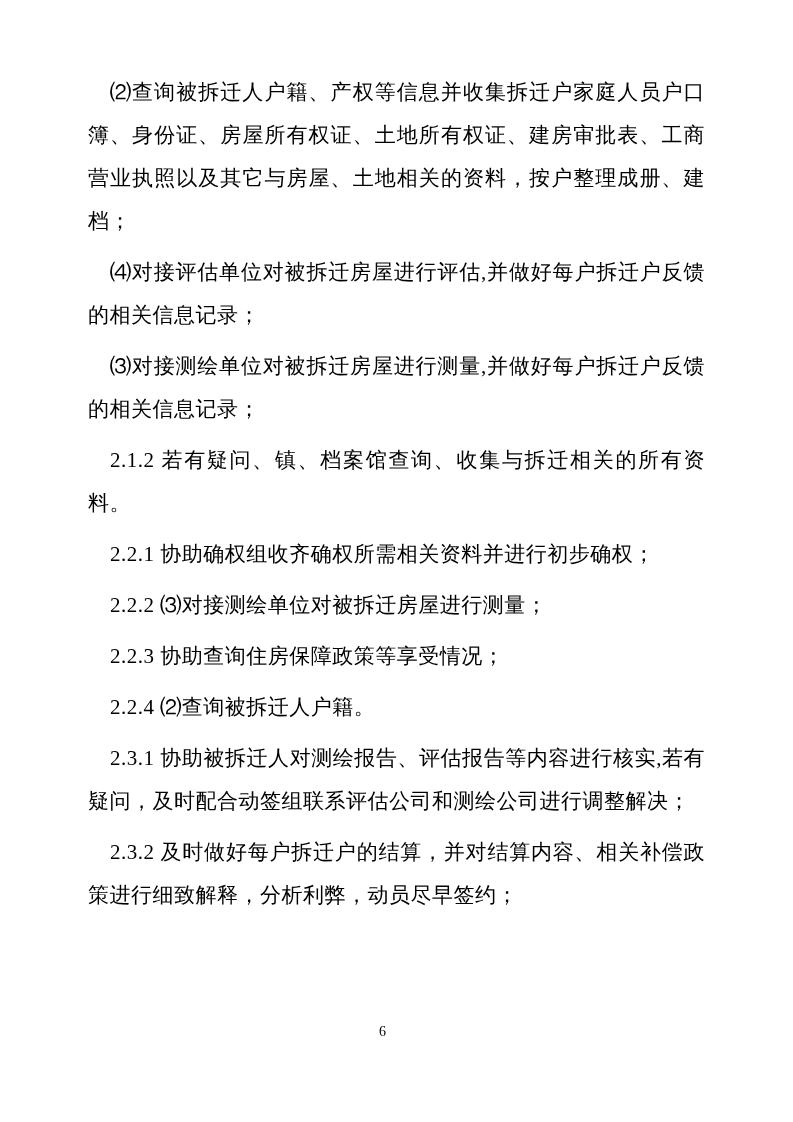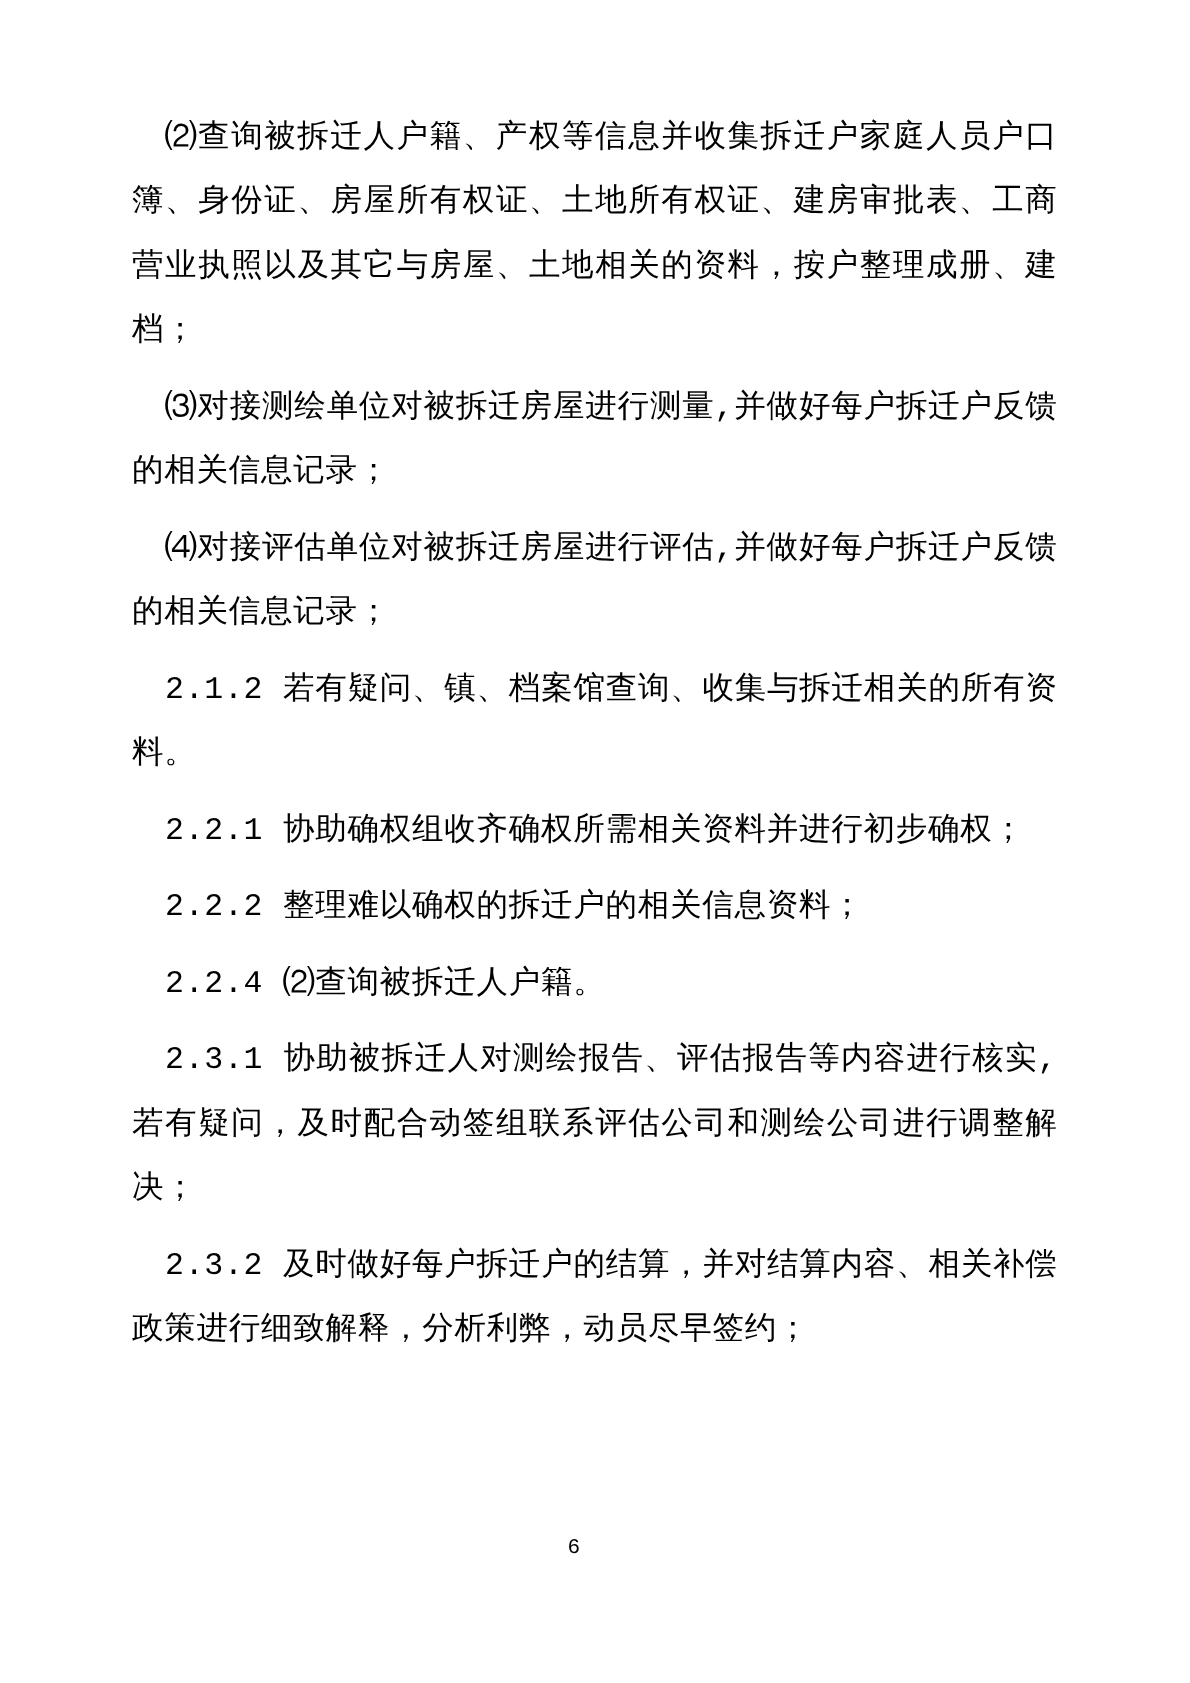--- a/index.html
+++ b/index.html
@@ -6,21 +6,21 @@
     margin: 0;
     padding: 0;
     background: #ffffff;
   }
   .page {
     position: relative;
     width: 765px;
     height: 1122px;
     background: #ffffff;
     overflow: hidden;
-    font-family: Liberation Mono, monospace;
+    font-family: Liberation Serif, serif;
     color: #000000;
   }
   .content {
     position: absolute;
     left: 88px;
     top: 71px;
     width: 617px;
   }
   .content p {
     margin: 0 0 8px 0;
@@ -42,23 +42,24 @@
     line-height: 16px;
     color: #000000;
   }
 </style>
 </head>
 <body>
 
 <div class="page">
   <div class="content">
     <p>⑵查询被拆迁人户籍、产权等信息并收集拆迁户家庭人员户口簿、身份证、房屋所有权证、土地所有权证、建房审批表、工商营业执照以及其它与房屋、土地相关的资料，按户整理成册、建档；</p>
+    <p>⑷对接评估单位对被拆迁房屋进行评估,并做好每户拆迁户反馈的相关信息记录；</p>
     <p>⑶对接测绘单位对被拆迁房屋进行测量,并做好每户拆迁户反馈的相关信息记录；</p>
-    <p>⑷对接评估单位对被拆迁房屋进行评估,并做好每户拆迁户反馈的相关信息记录；</p>
     <p>2.1.2 若有疑问、镇、档案馆查询、收集与拆迁相关的所有资料。</p>
     <p>2.2.1 协助确权组收齐确权所需相关资料并进行初步确权；</p>
-    <p>2.2.2 整理难以确权的拆迁户的相关信息资料；</p>
+    <p>2.2.2 ⑶对接测绘单位对被拆迁房屋进行测量；</p>
+    <p>2.2.3 协助查询住房保障政策等享受情况；</p>
     <p>2.2.4 ⑵查询被拆迁人户籍。</p>
     <p>2.3.1 协助被拆迁人对测绘报告、评估报告等内容进行核实,若有疑问，及时配合动签组联系评估公司和测绘公司进行调整解决；</p>
     <p>2.3.2 及时做好每户拆迁户的结算，并对结算内容、相关补偿政策进行细致解释，分析利弊，动员尽早签约；</p>
   </div>
   <div class="page-footer">6</div>
 </div>
 
 </body></html>

